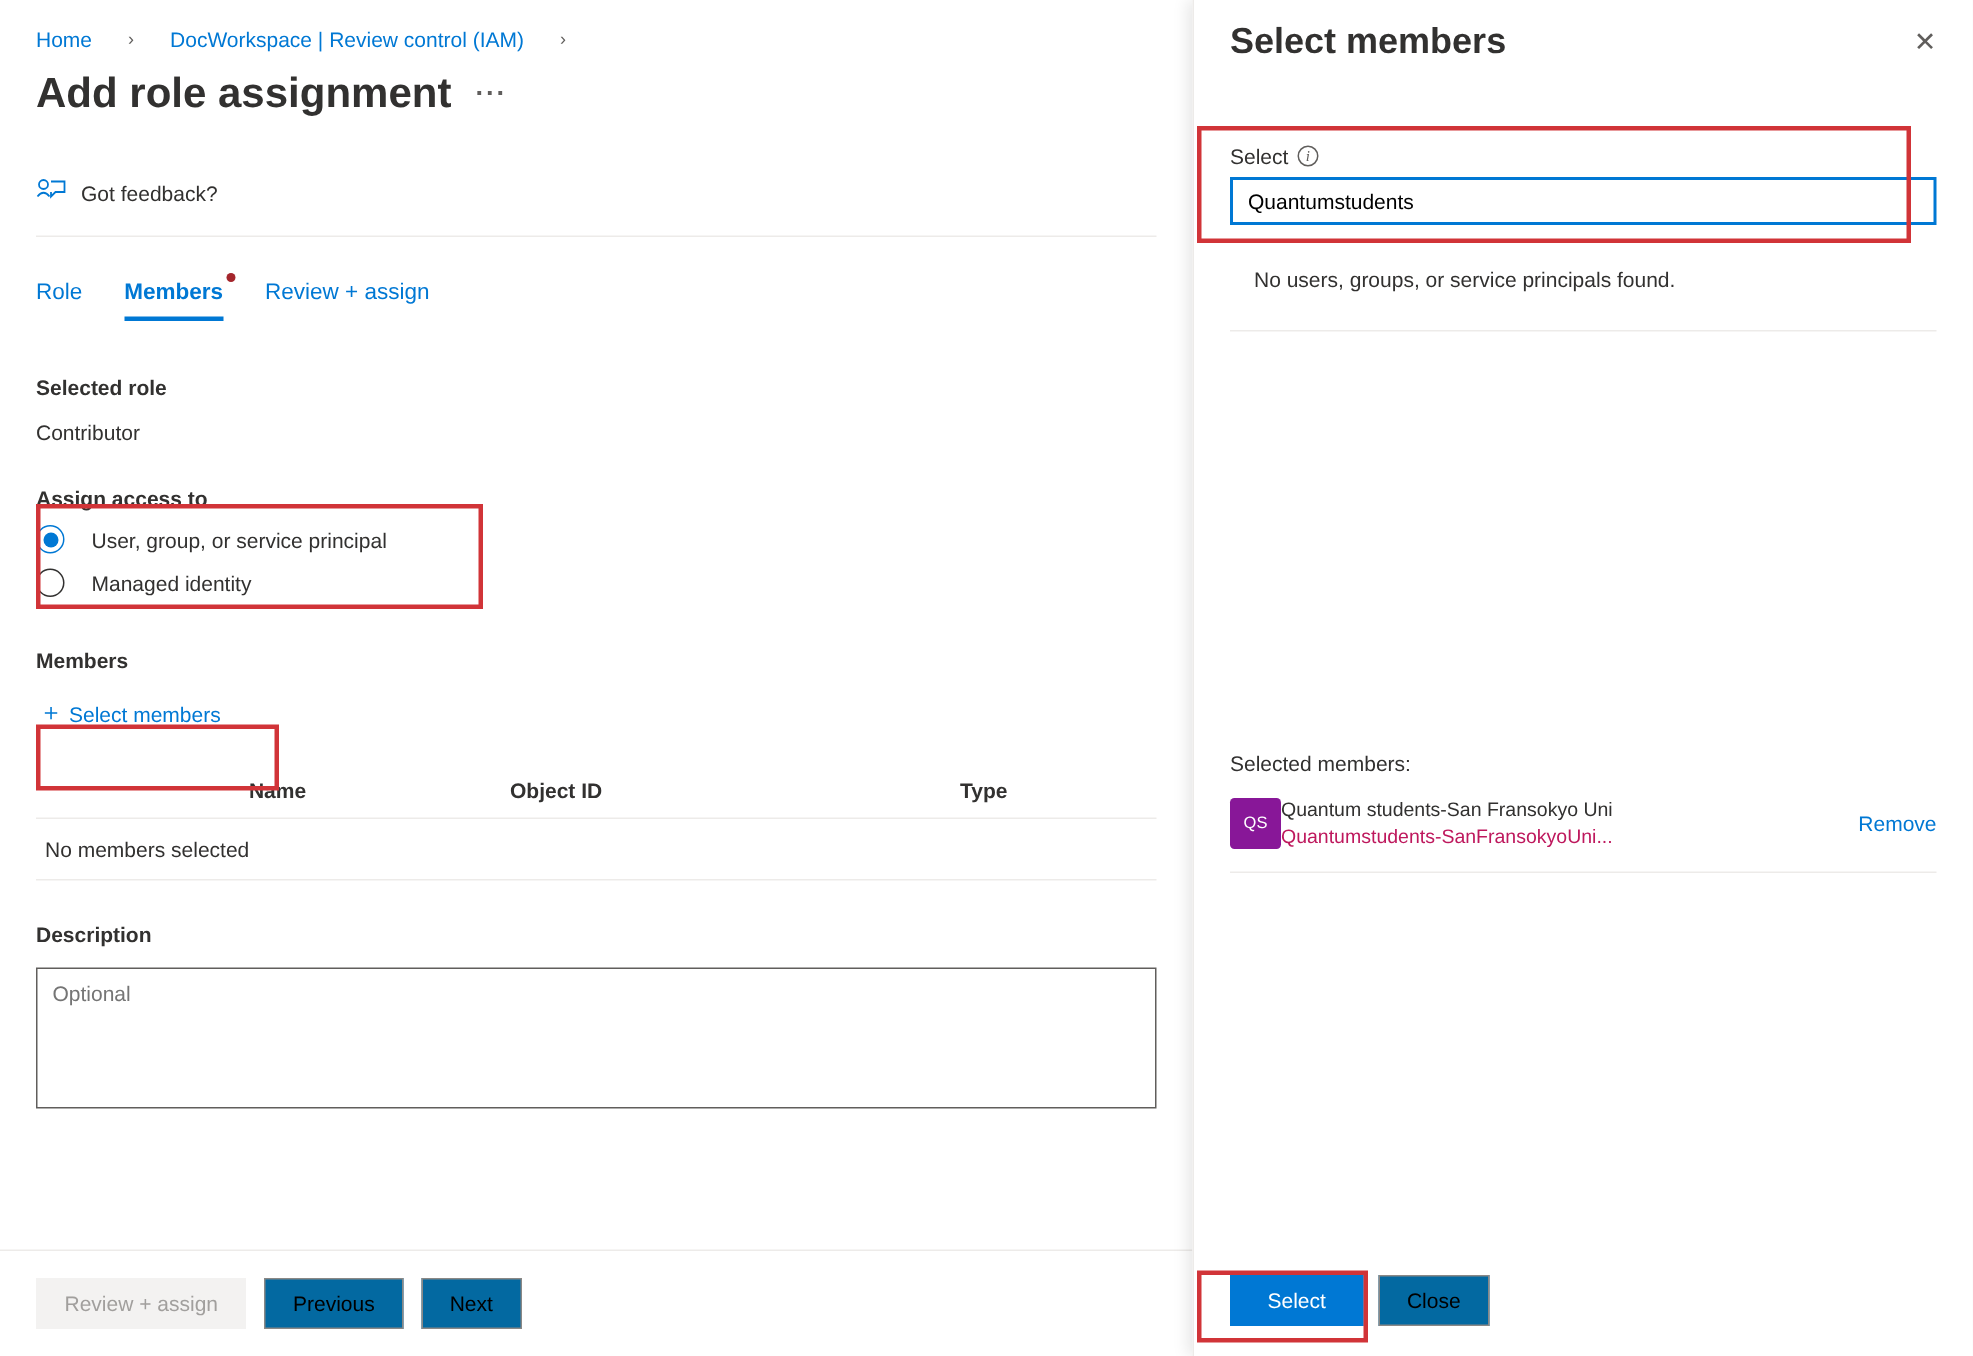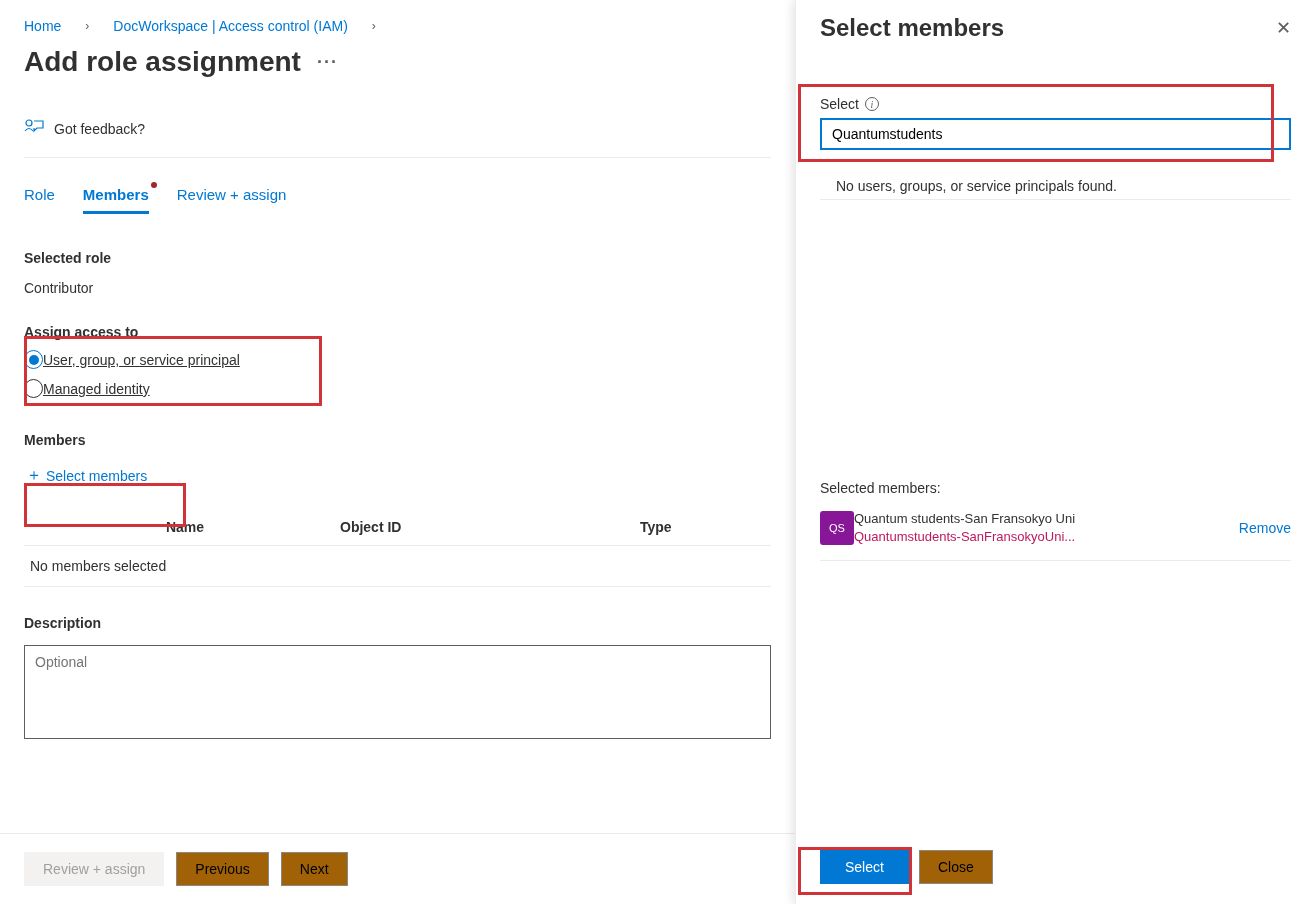--- a/index.html
+++ b/index.html
@@ -62,21 +62,21 @@
       content: "";
       position: absolute;
       top: -4px; right: -8px;
       width: 6px; height: 6px;
       border-radius: 50%;
       background: #a4262c;
     }
     .section-label { font-weight: 600; margin-top: 36px; font-size: 14px; }
     .section-value { margin-top: 14px; font-size: 14px; color: #323130; }
     .radio-group { margin-top: 10px; }
-    .radio-item { display: flex; align-items: center; gap: 0; margin-top: 10px; font-size: 14px; cursor: pointer; text-decoration: underline; }
+    .radio-item { display: flex; align-items: center; gap: 18px; margin-top: 10px; font-size: 14px; cursor: pointer; }
     .radio {
       width: 19px; height: 19px;
       border-radius: 50%;
       border: 1px solid #323130;
       display: flex; align-items: center; justify-content: center;
     }
     .radio.selected { border-color: #0078d4; }
     .radio.selected::after {
       content: ""; width: 10px; height: 10px; border-radius: 50%; background: #0078d4;
     }
@@ -102,21 +102,21 @@
     }
     .footer-bar {
       position: absolute; left: 0; right: 0; bottom: 0;
       border-top: 1px solid #edebe9;
       padding: 18px 24px;
       display: flex; gap: 12px;
       background: #fff;
     }
     .btn {
       padding: 8px 18px; font-size: 14px; cursor: pointer;
-      background: #a16207; border: 1px solid #8a8886;
+      background: #0369a1; border: 1px solid #8a8886;
     }
     .btn.disabled { color: #a19f9d; background: #f3f2f1; border-color: #f3f2f1; cursor: default; }
     
     .highlight {
       position: absolute;
       border: 3px solid #d13438;
       pointer-events: none;
     }
     
     .panel {
@@ -137,21 +137,21 @@
     .select-label { display: flex; align-items: center; gap: 6px; margin-top: 54px; font-size: 14px; }
     .info-icon {
       width: 14px; height: 14px; border: 1px solid #605e5c; border-radius: 50%;
       display: inline-flex; align-items: center; justify-content: center;
       font-size: 10px; color: #605e5c; font-style: italic; font-family: Georgia, serif;
     }
     .search-input {
       width: 100%; border: 2px solid #0078d4; padding: 6px 10px;
       font-size: 14px; margin-top: 6px; font-family: inherit;
     }
-    .no-results { margin-top: 28px; padding-bottom: 5px; border-bottom: 1px solid #edebe9; color: #323130; font-size: 14px; padding-left: 16px;}
+    .no-results { margin-top: 28px; padding-bottom: 26px; border-bottom: 1px solid #edebe9; color: #323130; font-size: 14px; padding-left: 16px;}
     .panel-body { flex: 1; display: flex; flex-direction: column; }
     .selected-members-label { margin-top: auto; padding-top: 280px; font-size: 14px; }
     .selected-member {
       display: flex; align-items: center; 
       padding: 14px 0; border-bottom: 1px solid #edebe9;
     }
     .avatar {
       width: 34px; height: 34px; border-radius: 3px;
       background: #881798; color: #fff;
       display: flex; align-items: center; justify-content: center;
@@ -166,21 +166,21 @@
       padding: 8px 24px; font-size: 14px; cursor: pointer;
     }
   </style>
 </head>
 <body>
 
 <div class="main">
   <div class="breadcrumb">
     <a>Home</a>
     <span class="sep">›</span>
-    <a>DocWorkspace | Access control (IAM)</a>
+    <a>DocWorkspace | Review control (IAM)</a>
     <span class="sep">›</span>
   </div>
 
   <div class="page-title">
     <span>Add role assignment</span>
     <span class="page-title-dots">···</span>
   </div>
 
   <div class="feedback">
     <span class="feedback-icon">

